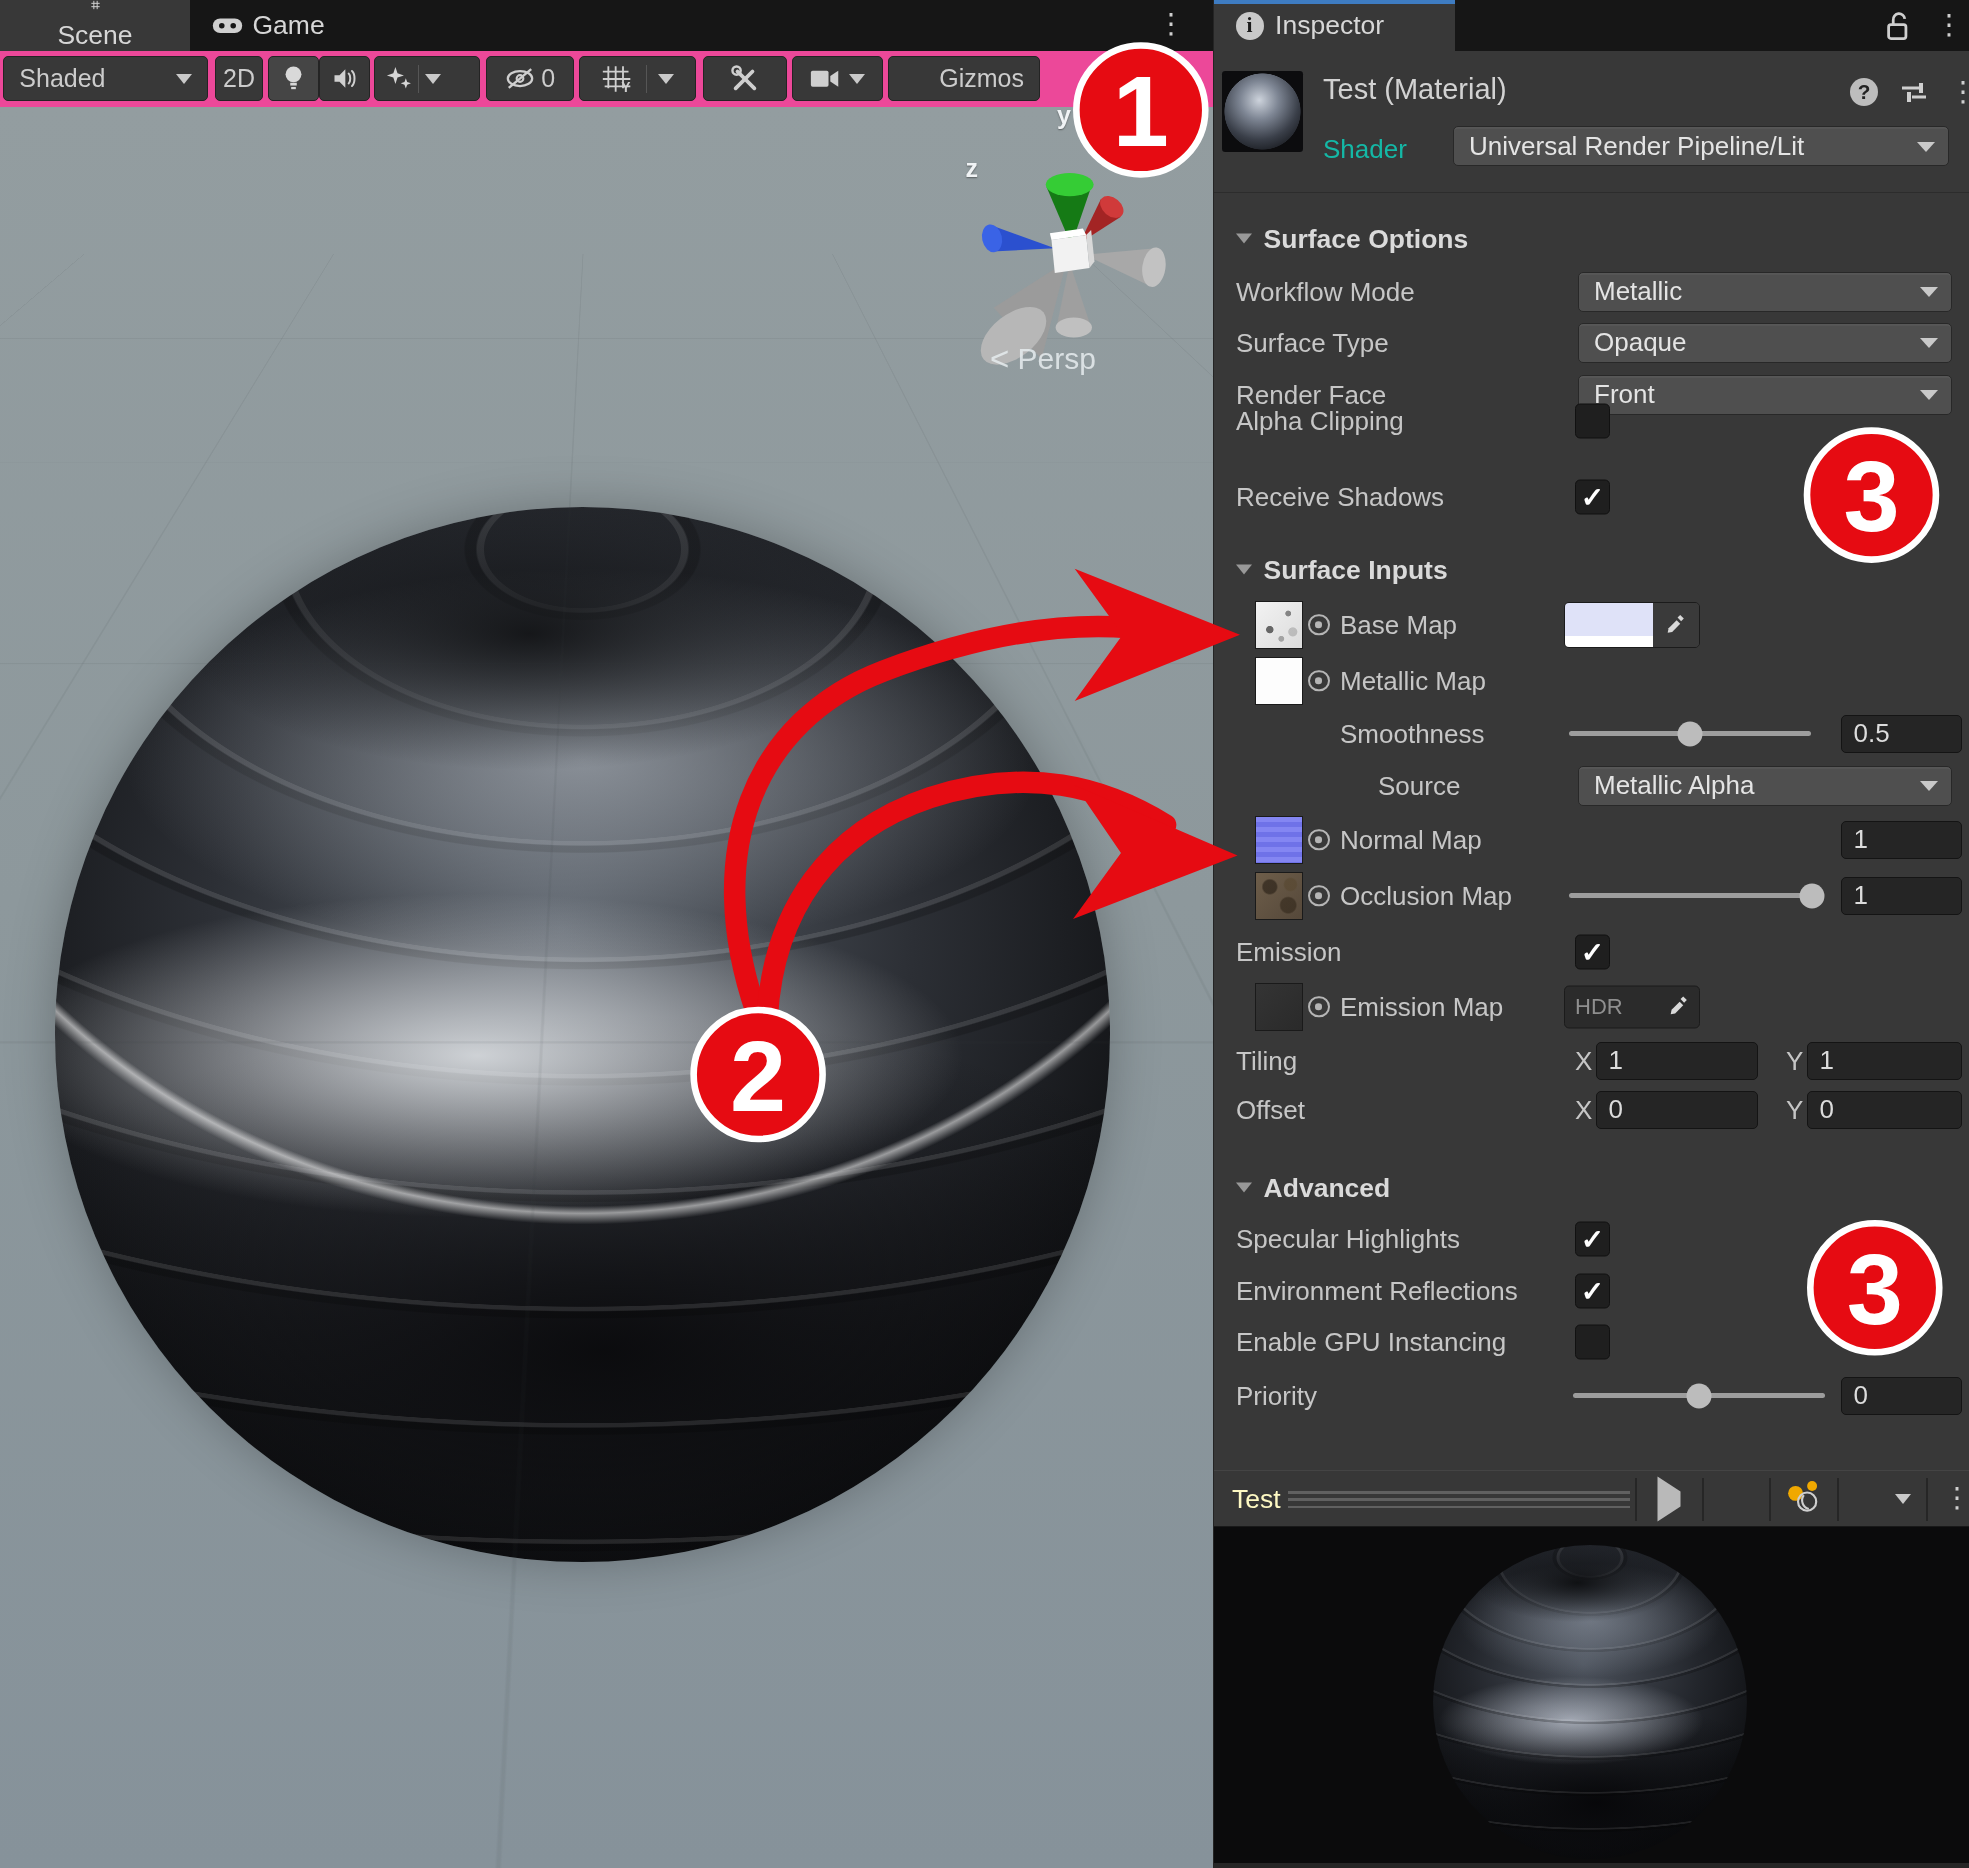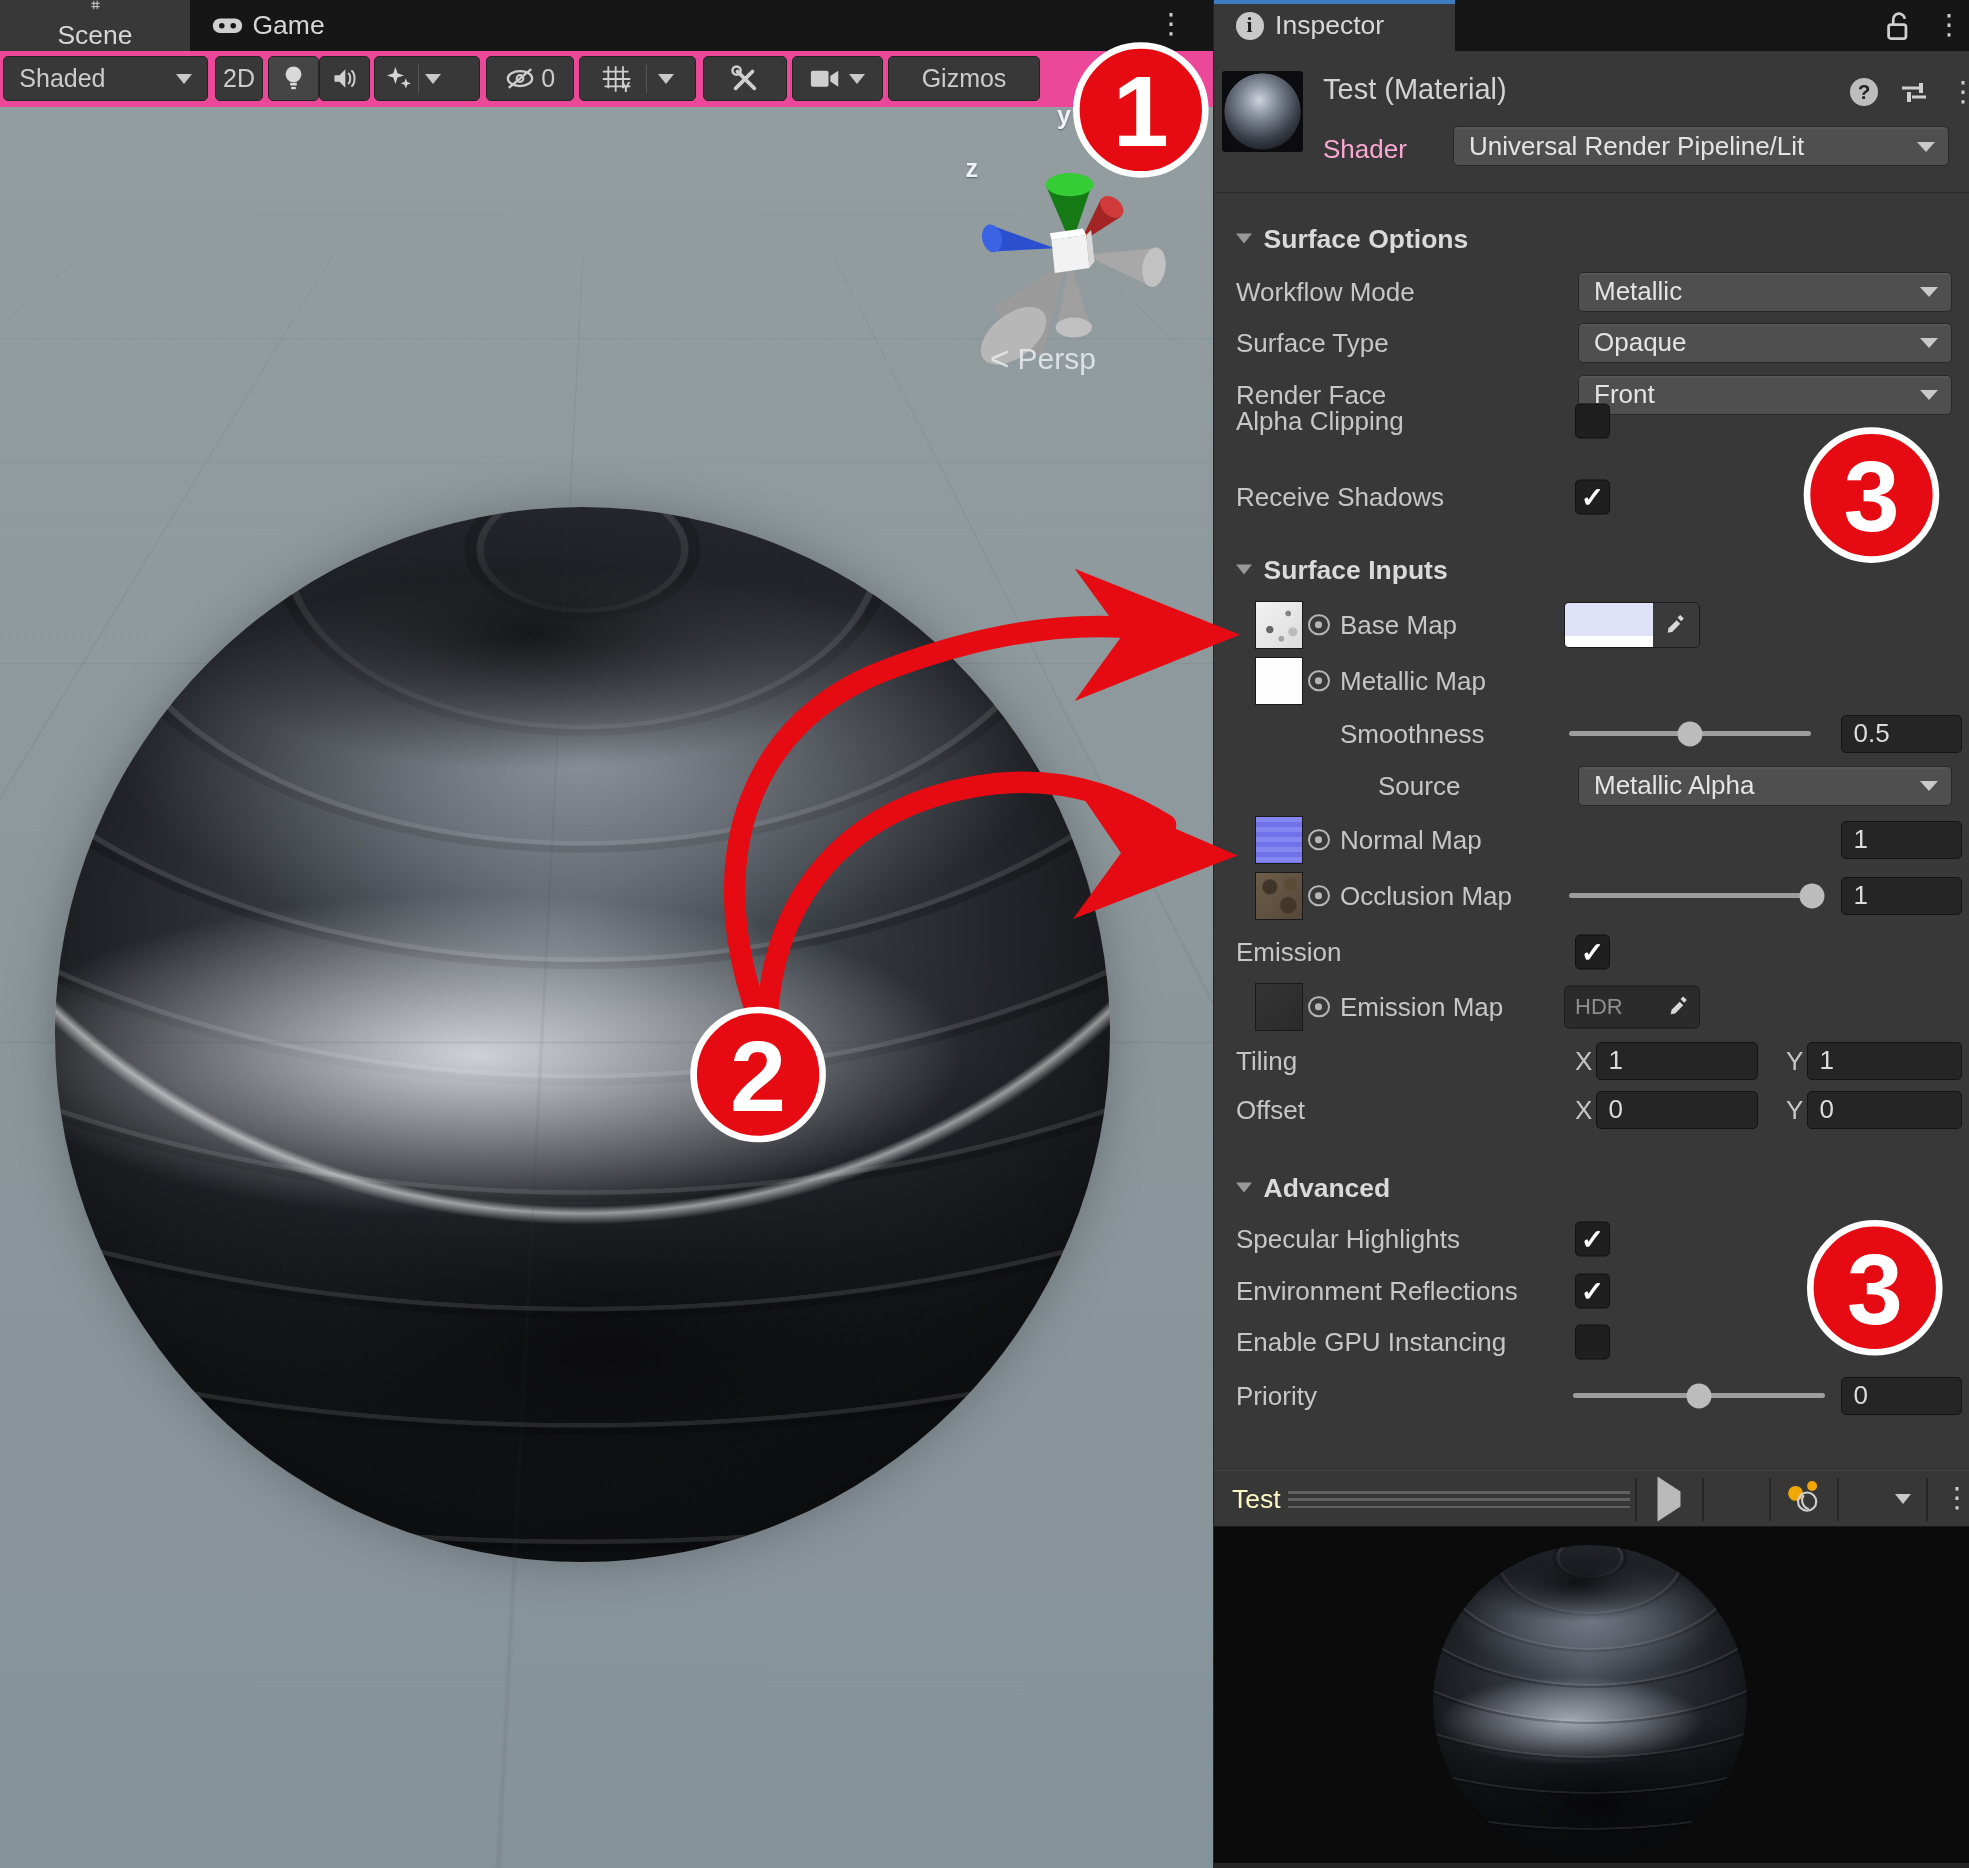--- a/index.html
+++ b/index.html
@@ -53,21 +53,21 @@
   .help-badge{width:28px;height:28px;border-radius:50%;background:#bdbdbd;color:#232323;font-weight:bold;font-size:20.7px;
               display:flex;align-items:center;justify-content:center;}
 
   #mat-thumb{position:absolute;left:8.3px;top:71px;width:81px;height:81px;background:#0c0c0e;border-radius:3.3px;overflow:hidden;}
   .sphere-mini{width:100%;height:100%;border-radius:0;
      background:radial-gradient(circle at 46% 36%, #cdd3dc 0%, #7e8694 28%, #3a3f49 58%, #0c0d10 88%);
      -webkit-mask:radial-gradient(circle at 50% 50%, #000 66%, transparent 67%);
              mask:radial-gradient(circle at 50% 50%, #000 66%, transparent 67%);}
   #mat-title{position:absolute;left:109px;top:73px;font-size:29px;color:#d2d2d2;}
   .hdr-icons{position:absolute;top:78px;display:flex;align-items:center;gap:21.5px;}
-  #shader-label{position:absolute;left:109px;top:134px;font-size:26px;color:#f9a8d4;}
+  #shader-label{position:absolute;left:109px;top:134px;font-size:26px;color:#14b8a6;}
   #shader-dd{position:absolute;left:239px;top:126px;width:496px;}
   .divline{position:absolute;left:0;width:100%;height:0.8px;background:#2c2c2c;}
 
   .row{position:absolute;left:0;width:756px;height:51px;}
   .lbl{position:absolute;left:22px;top:50%;transform:translateY(-50%);font-size:26px;color:#c6c6c6;
        white-space:nowrap;max-width:332px;overflow:hidden;}
   .sect{position:absolute;left:22px;top:50%;transform:translateY(-50%);font-size:26.5px;font-weight:bold;color:#dadada;
         display:flex;align-items:center;gap:11.6px;}
   .fold{width:0;height:0;border:8.3px solid transparent;border-top:10.7px solid #989898;margin-top:8.3px;}
   .dd{position:absolute;height:40px;background:#4f4f4f;border:0.8px solid #282828;border-radius:5px;
@@ -220,21 +220,21 @@
           <circle cx="7" cy="7" r="4.4" fill="none" stroke="#cfcfcf" stroke-width="2.6"></circle>
         </svg>
       </div>
       <div class="tbtn" style="left:792px;width:91px;gap:8.3px;">
         <svg class="icon-svg" width="30" height="21.5" viewBox="0 0 34 24">
           <rect x="1" y="3" width="20" height="18" rx="2" fill="#cfcfcf"></rect>
           <path d="M23 9l9-6v18l-9-6z" fill="#cfcfcf"></path>
         </svg>
         <span class="caret"></span>
       </div>
-      <div class="tbtn" style="left:888px;width:152px;justify-content:center;padding:0 15px;">
+      <div class="tbtn" style="left:888px;width:152px;justify-content:flex-end;padding:0 15px;">
         <span>Gizmos</span>
       </div>
     </div>
 
     <div id="viewport">
       <div id="grid"></div>
       <div id="scene-sphere"></div>
 
       <div id="gizmo">
         <svg width="223" height="298" viewBox="0 0 270 360">

